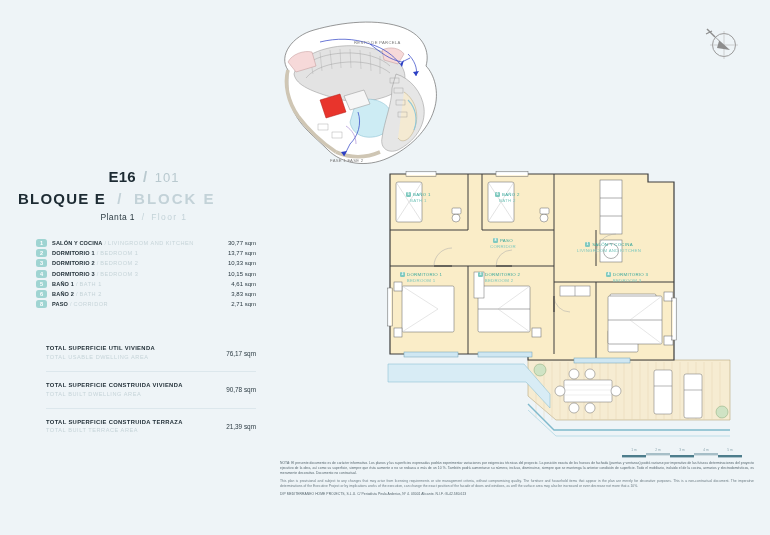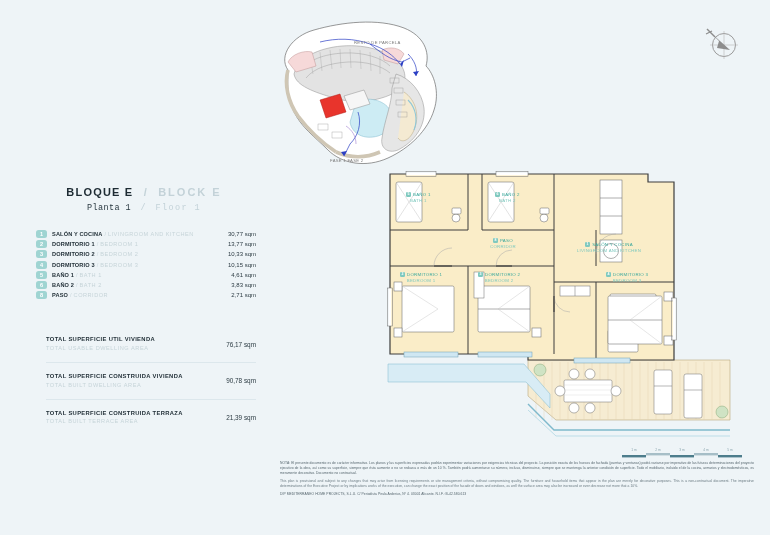--- a/index.html
+++ b/index.html
@@ -26,26 +26,26 @@
   .site-fase{left:72px;top:150px;}
 
   
   .info{position:absolute;left:18px;top:168px;width:252px;}
 
   .unit-line{text-align:center;font-size:15px;font-weight:bold;letter-spacing:.2px;}
   .unit-line .code{color:#1d2b33;}
   .unit-line .sep{color:#b9c9cf;font-weight:bold;margin:0 3px;}
   .unit-line .alt{color:#b9c9cf;font-weight:normal;letter-spacing:1px;font-size:13px;}
 
-  .block-line{text-align:center;font-size:11px;font-weight:bold;margin-top:18px;letter-spacing:1.2px;}
+  .block-line{font-size:15px;font-weight:bold;margin-top:5px;letter-spacing:1.2px;}
   .block-line .es{color:#1d2b33;}
   .block-line .sep{color:#c3d2d8;margin:0 6px;}
   .block-line .alt{color:#c3d2d8;font-weight:bold;letter-spacing:2px;}
 
-  .sub-line{text-align:center;font-size:8.5px;margin-top:5px;letter-spacing:.4px;font-family:Liberation Mono, monospace;}
+  .sub-line{text-align:center;font-size:8.5px;margin-top:5px;letter-spacing:.4px;}
   .sub-line .es{color:#2b3a42;}
   .sub-line .sep{color:#c3d2d8;margin:0 4px;}
   .sub-line .alt{color:#c3d2d8;letter-spacing:1.4px;}
 
   
   .rooms{margin-top:16px;padding:0 14px 0 18px;}
   .room{display:flex;align-items:center;height:10.2px;}
   .badge{
     width:11px;height:8px;border-radius:2.5px;background:#9fd4d2;
     color:#ffffff;font-size:5.6px;font-weight:bold;line-height:8px;
@@ -162,20 +162,25 @@
           <rect x="74" y="124" width="10" height="6"></rect>
       </g>
       </svg><div></div>
     
     <span class="site-label site-resto">RESTO DE PARCELA</span>
     <span class="site-label site-fase">FASE 1   FASE 2</span>
   </div>
 
   <div class="info">
 
+    <div class="unit-line">
+      <span class="code">E16</span>
+      <span class="sep">/</span>
+      <span class="alt">101</span>
+    </div>
 
     <div class="block-line">
       <span class="es">BLOQUE  E</span>
       <span class="sep">/</span>
       <span class="alt">BLOCK   E</span>
     </div>
 
     <div class="sub-line">
       <span class="es">Planta 1</span>
       <span class="sep">/</span>

